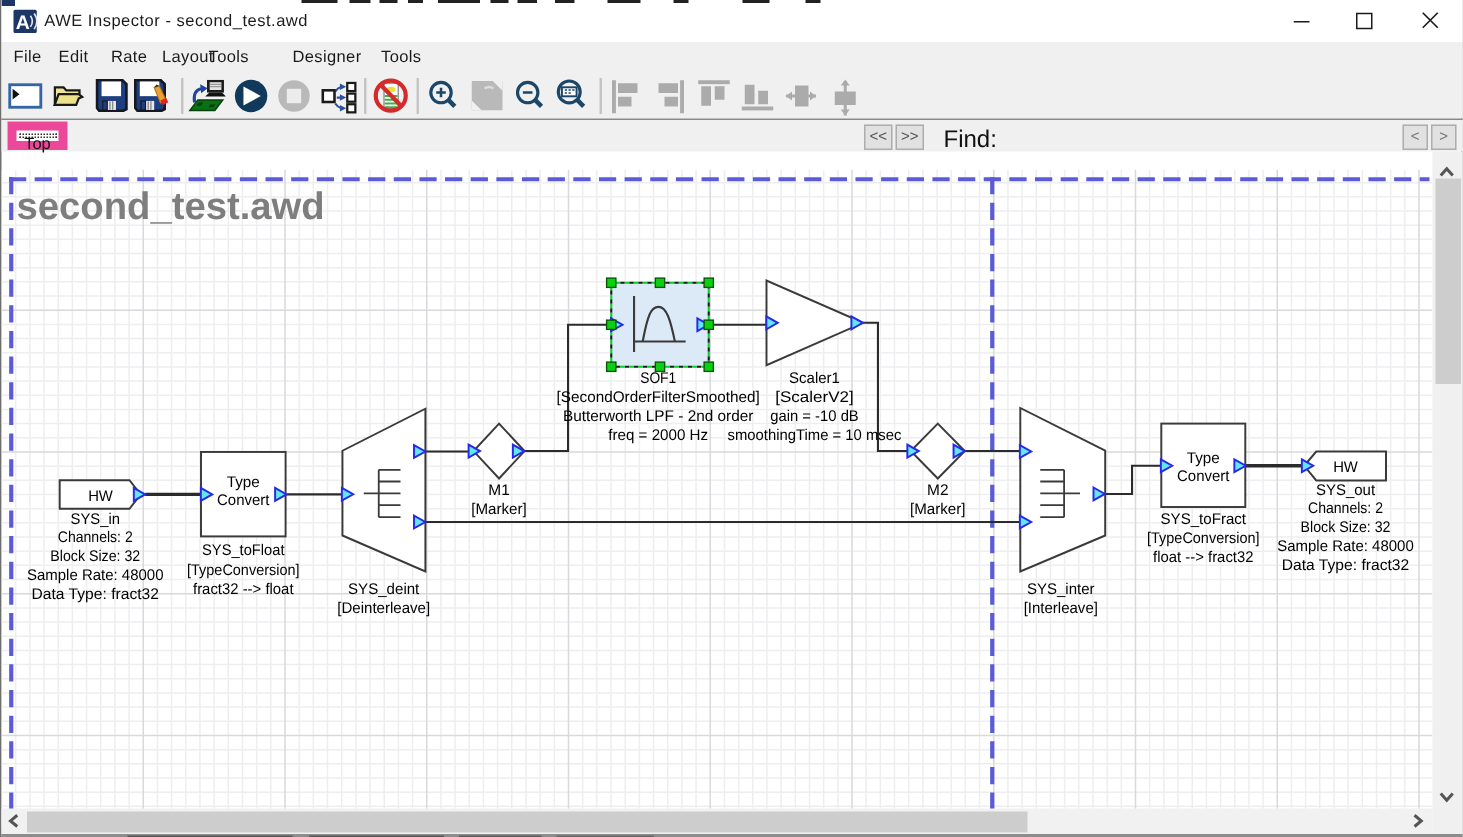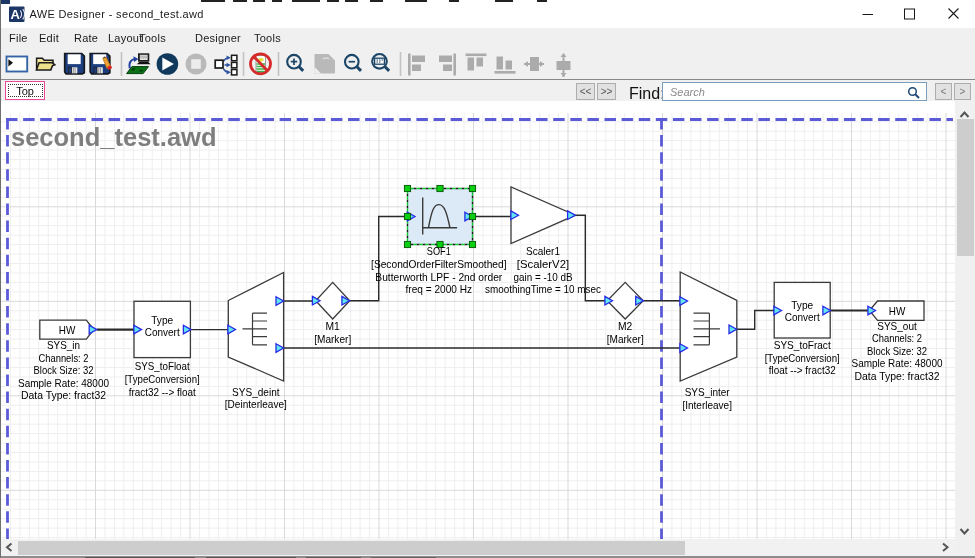--- a/index.html
+++ b/index.html
@@ -6,21 +6,21 @@
 #win { position:relative; width:975px; height:558px; background:#fff;
   font-family:"Liberation Sans",sans-serif; border-left:1px solid #6f6f6f; border-right:1px solid #6f6f6f; }
 .abs { position:absolute; }
 #titlebar { left:0; top:0; width:975px; height:28px; background:#fff; }
 #title { left:28.5px; top:7.5px; font-size:11px; letter-spacing:0.34px; color:#1b1b1b; white-space:pre; }
 #menubar { left:0; top:28px; width:975px; height:20px; background:#f0f0f0; }
 .mi { position:absolute; top:4px; font-size:11px; letter-spacing:0.25px; color:#1a1a1a; }
 #toolbar { left:0; top:48px; width:975px; height:31px; background:#f0f0f0; }
 #tbline { left:0; top:79px; width:975px; height:1px; background:#888; }
 #tabrow { left:0; top:80px; width:975px; height:21px; background:#f0f0f0; }
-#toptab { left:4px; top:1px; width:40px; height:18.5px; background:#fff; border:1px solid #ec4899; position:absolute; }
+#toptab { left:4px; top:1px; width:40px; height:18.5px; background:#fff; border:6px solid #ec4899; position:absolute; }
 #toptab .dot { position:absolute; left:1.5px; top:1.5px; right:1.5px; bottom:1.5px; border:1px dotted #333; }
 #toptab .lbl { position:absolute; width:100%; text-align:center; top:2.5px; font-size:11px; color:#111; }
 .fbtn { position:absolute; top:3px; height:17px; background:#e1e1e1; border:1px solid #adadad;
   font-size:10px; color:#555; text-align:center; line-height:15px; }
 #findlbl { position:absolute; top:5px; font-size:16px; color:#111; }
 #findbox { position:absolute; left:661px; top:2px; width:265px; height:19px; background:#fff; border:1px solid #7a9ebd; }
 #findbox .ph { position:absolute; left:7px; top:3px; font-size:11px; font-style:italic; color:#8a8a8a; }
 #vsb { left:954px; top:101px; width:20px; height:455px; background:#f0f0f0; }
 #hsb { left:0; top:539px; width:954px; height:17px; background:#f1f1f1; }
 #vthumb { position:absolute; left:2px; top:18px; width:17px; height:137px; background:#cdcdcd; }
@@ -46,21 +46,21 @@
         <rect x="291" y="0" width="28" height="2"></rect>
           <rect x="326" y="0" width="12" height="2"></rect>
         <rect x="344" y="0" width="13" height="2"></rect>
           <rect x="369" y="0" width="13" height="2"></rect>
         <rect x="404" y="0" width="22" height="2"></rect>
           <rect x="448" y="0" width="10" height="2"></rect>
         <rect x="494" y="0" width="18" height="2"></rect>
           <rect x="536" y="0" width="10" height="2"></rect>
       </g>
     </svg>
-    <div id="title" class="abs">AWE Designer - second_test.awd</div>
+    <div id="title" class="abs">AWE Inspector - second_test.awd</div>
   </div>
   <div id="menubar" class="abs">
     <span class="mi" style="left:8px">File</span>
     <span class="mi" style="left:38px">Edit</span>
     <span class="mi" style="left:73px">Rate</span>
     <span class="mi" style="left:107px">Layout</span>
     <span class="mi" style="left:138px">Tools</span>
     <span class="mi" style="left:194px">Designer</span>
     <span class="mi" style="left:253px">Tools</span>
   </div>
@@ -146,27 +146,20 @@
   </div>
   <div id="tbline" class="abs"></div>
   <div id="tabrow" class="abs">
     <div id="toptab">
         <div class="dot"></div>
         <div class="lbl">Top</div>
       </div>
     <div class="fbtn" style="left:575px;width:19px">&lt;&lt;</div>
     <div class="fbtn" style="left:596px;width:19px">&gt;&gt;</div>
     <div id="findlbl" style="left:628px">Find:</div>
-    <div id="findbox">
-      <span class="ph">Search</span>
-      <svg style="position:absolute;right:5px;top:2.5px" width="14" height="14" xmlns="http://www.w3.org/2000/svg">
-        <circle cx="5.5" cy="5.5" r="3.8" fill="none" stroke="#1d4a78" stroke-width="1.5"></circle>
-        <path d="M8.5 8.5L12 12" stroke="#1d4a78" stroke-width="1.9"></path>
-      </svg>
-    </div>
     <div class="fbtn" style="left:934px;width:17px;color:#777">&lt;</div>
     <div class="fbtn" style="left:953px;width:17px;color:#777">&gt;</div>
   </div>
   <div class="abs" style="left:0;top:113px">
     <svg id="canvas" width="954" height="438" viewBox="0 101 954 438" xmlns="http://www.w3.org/2000/svg" font-family="'Liberation Sans',sans-serif">
 <rect x="0" y="101" width="954" height="438" fill="#ffffff"></rect>
 <path d="M9.45 101V539 M18.90 101V539 M28.35 101V539 M37.80 101V539 M47.25 101V539 M56.70 101V539 M66.15 101V539 M75.60 101V539 M85.05 101V539 M103.95 101V539 M113.40 101V539 M122.85 101V539 M132.30 101V539 M141.75 101V539 M151.20 101V539 M160.65 101V539 M170.10 101V539 M179.55 101V539 M198.45 101V539 M207.90 101V539 M217.35 101V539 M226.80 101V539 M236.25 101V539 M245.70 101V539 M255.15 101V539 M264.60 101V539 M274.05 101V539 M292.95 101V539 M302.40 101V539 M311.85 101V539 M321.30 101V539 M330.75 101V539 M340.20 101V539 M349.65 101V539 M359.10 101V539 M368.55 101V539 M387.45 101V539 M396.90 101V539 M406.35 101V539 M415.80 101V539 M425.25 101V539 M434.70 101V539 M444.15 101V539 M453.60 101V539 M463.05 101V539 M481.95 101V539 M491.40 101V539 M500.85 101V539 M510.30 101V539 M519.75 101V539 M529.20 101V539 M538.65 101V539 M548.10 101V539 M557.55 101V539 M576.45 101V539 M585.90 101V539 M595.35 101V539 M604.80 101V539 M614.25 101V539 M623.70 101V539 M633.15 101V539 M642.60 101V539 M652.05 101V539 M670.95 101V539 M680.40 101V539 M689.85 101V539 M699.30 101V539 M708.75 101V539 M718.20 101V539 M727.65 101V539 M737.10 101V539 M746.55 101V539 M765.45 101V539 M774.90 101V539 M784.35 101V539 M793.80 101V539 M803.25 101V539 M812.70 101V539 M822.15 101V539 M831.60 101V539 M841.05 101V539 M859.95 101V539 M869.40 101V539 M878.85 101V539 M888.30 101V539 M897.75 101V539 M907.20 101V539 M916.65 101V539 M926.10 101V539 M935.55 101V539 M0 109.75H954 M0 119.20H954 M0 128.65H954 M0 138.10H954 M0 147.55H954 M0 157.00H954 M0 166.45H954 M0 175.90H954 M0 185.35H954 M0 204.25H954 M0 213.70H954 M0 223.15H954 M0 232.60H954 M0 242.05H954 M0 251.50H954 M0 260.95H954 M0 270.40H954 M0 279.85H954 M0 298.75H954 M0 308.20H954 M0 317.65H954 M0 327.10H954 M0 336.55H954 M0 346.00H954 M0 355.45H954 M0 364.90H954 M0 374.35H954 M0 393.25H954 M0 402.70H954 M0 412.15H954 M0 421.60H954 M0 431.05H954 M0 440.50H954 M0 449.95H954 M0 459.40H954 M0 468.85H954 M0 487.75H954 M0 497.20H954 M0 506.65H954 M0 516.10H954 M0 525.55H954 M0 535.00H954" stroke="#eeeef1" stroke-width="1" fill="none"></path>
 <path d="M94.50 101V539 M189.00 101V539 M283.50 101V539 M378.00 101V539 M472.50 101V539 M567.00 101V539 M661.50 101V539 M756.00 101V539 M850.50 101V539 M945.00 101V539 M0 194.80H954 M0 289.30H954 M0 383.80H954 M0 478.30H954" stroke="#d9d9dd" stroke-width="1" fill="none"></path>
 <g stroke="#5b5bd8" stroke-width="2.8" fill="none" stroke-dasharray="11.5 5.6">
 <path d="M5 107.5H952"></path>

